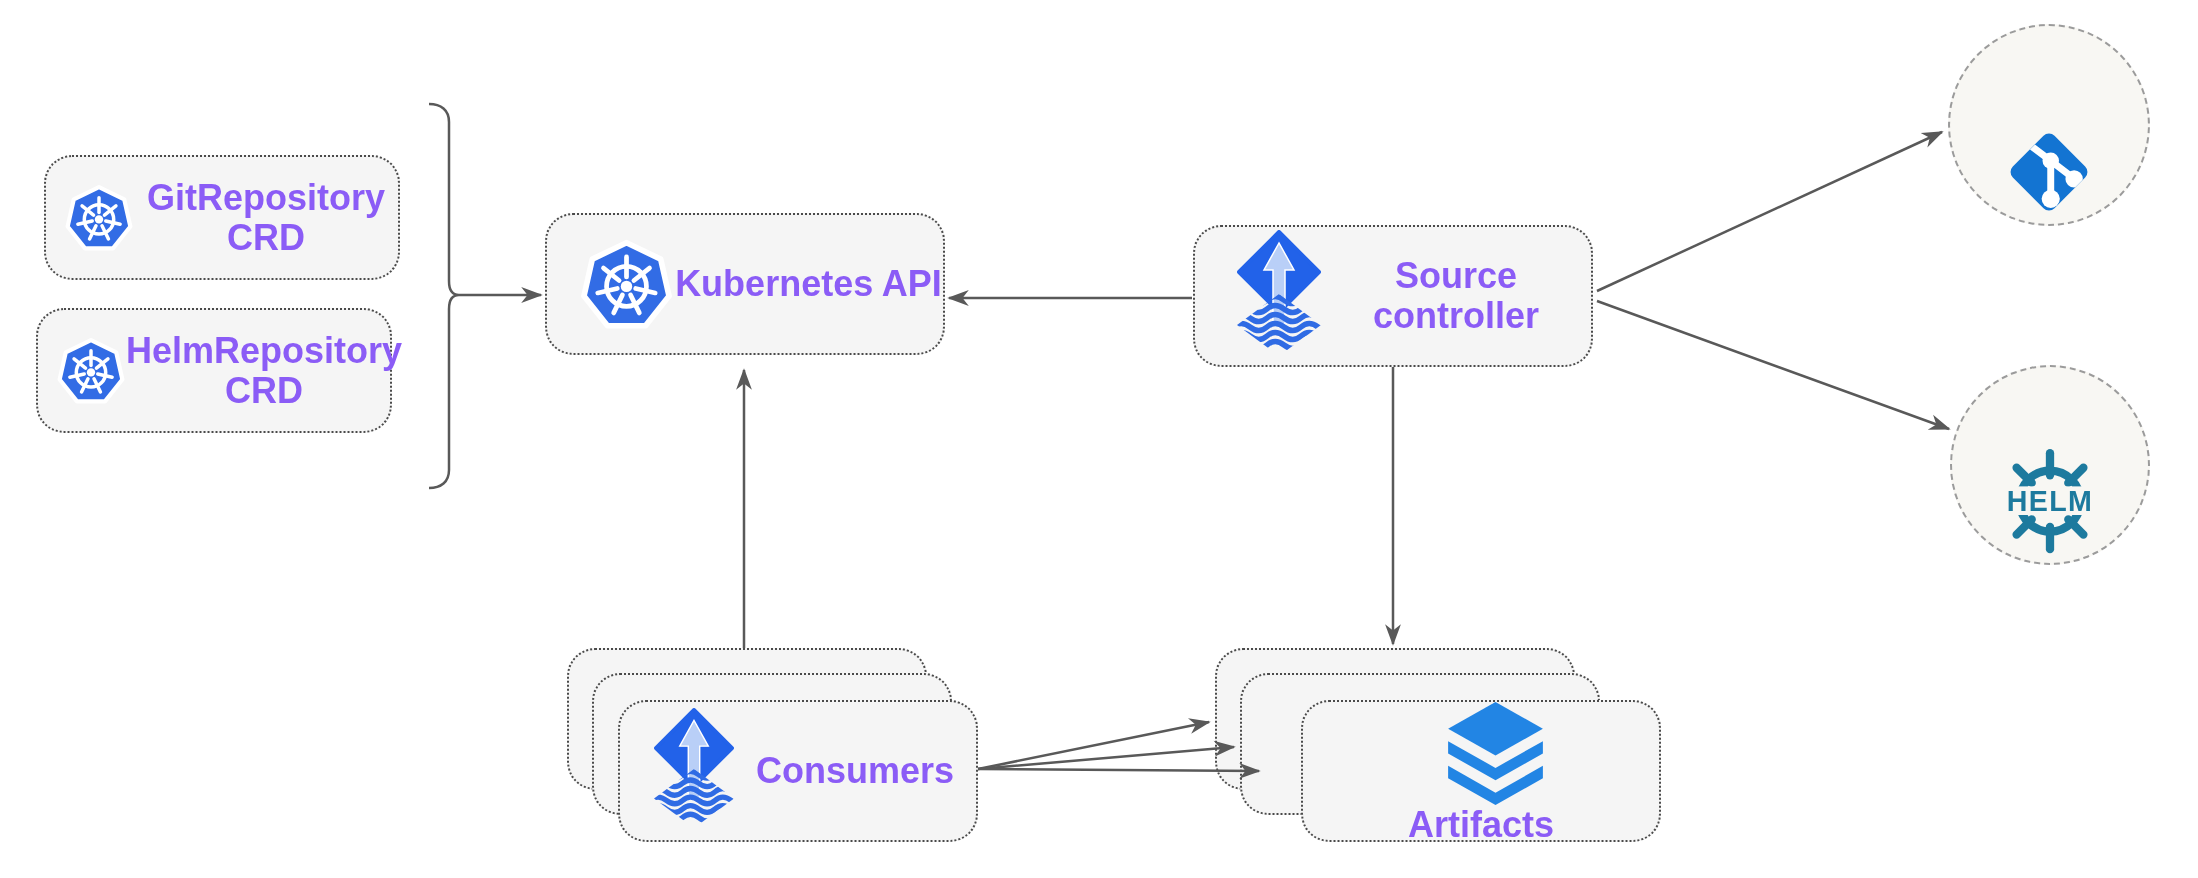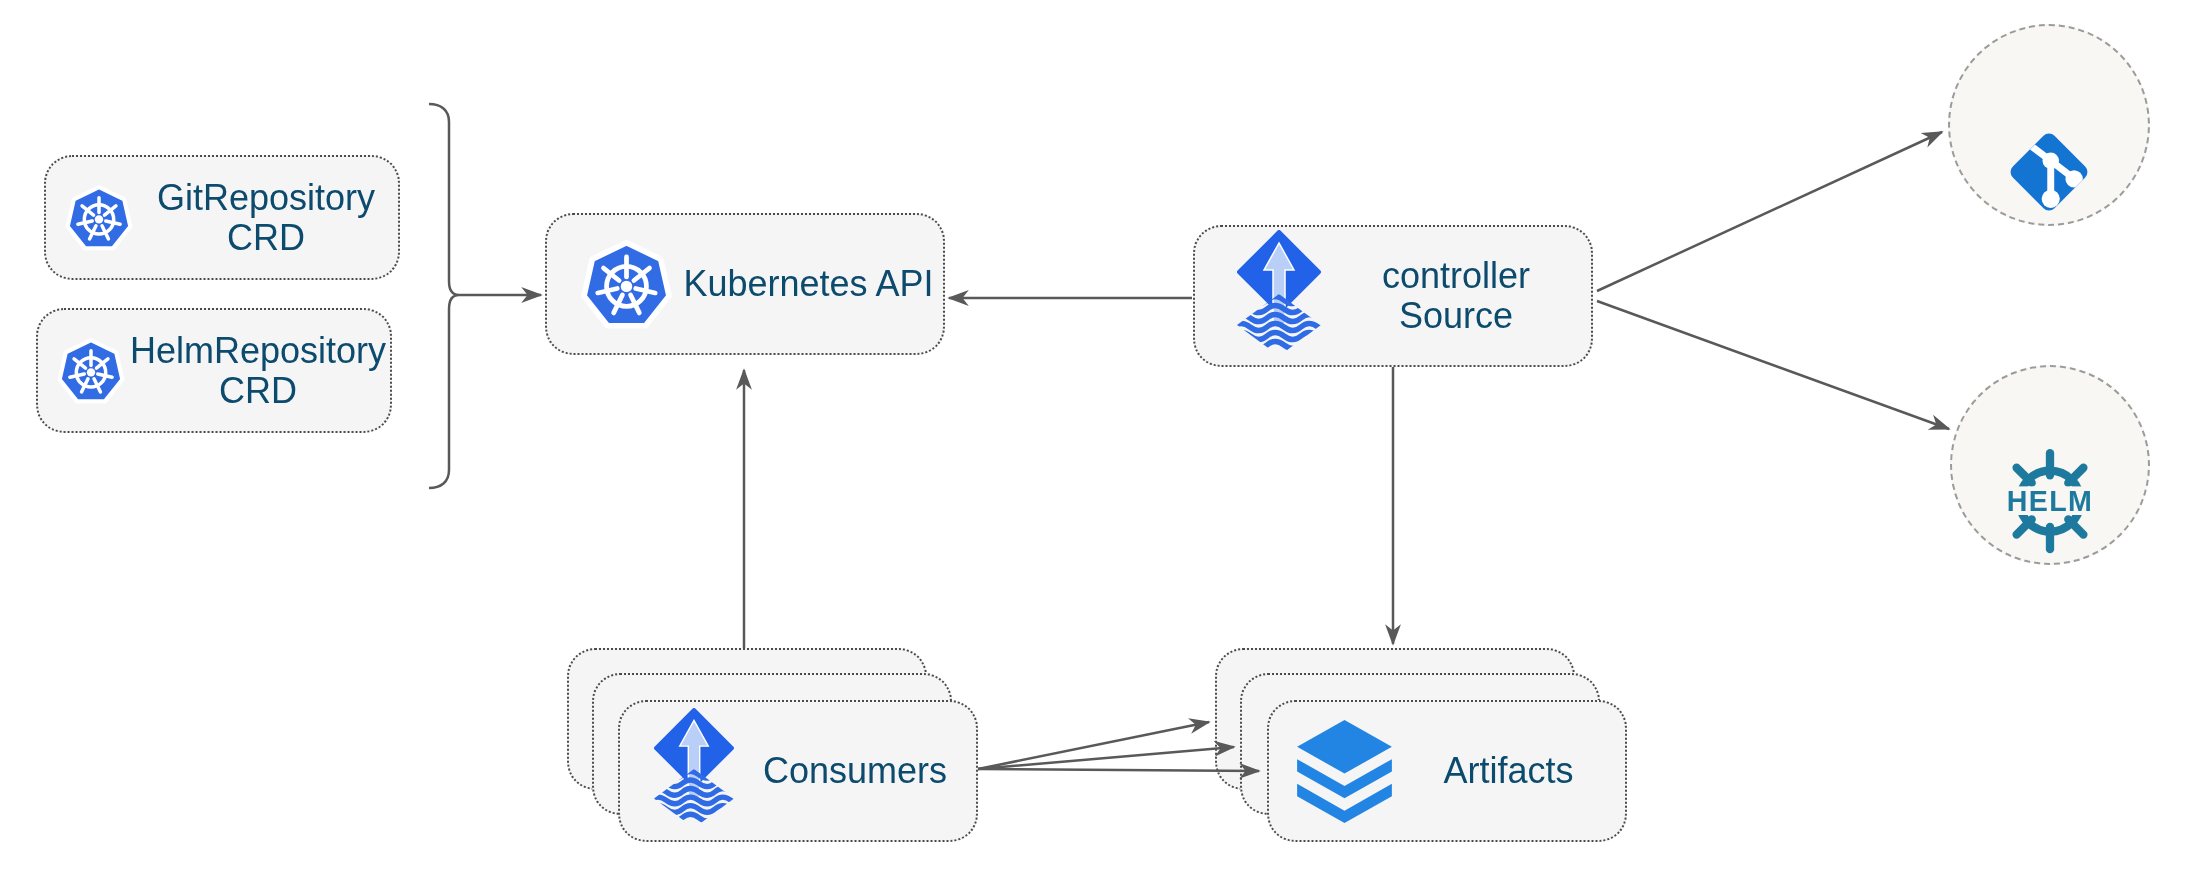--- a/index.html
+++ b/index.html
@@ -5,21 +5,21 @@
   html,body{margin:0;padding:0;background:#ffffff;}
   #canvas{
     position:relative;width:2198px;height:878px;background:#ffffff;overflow:hidden;
     font-family:"Liberation Sans","DejaVu Sans",sans-serif;color:#000;
   }
   .box{
     position:absolute;box-sizing:border-box;background:#F5F5F5;
     border:2.5px dotted #4A4A4A;border-radius:28px;
     display:flex;align-items:center;
   }
-  .node-label{flex:1;text-align:center;font-size:36px;line-height:40px;color:#0c4a6e;}
+  .node-label{flex:1;text-align:center;font-size:36px;line-height:40px;color:#8b5cf6;font-weight:bold;}
   .icon-wrap{flex:0 0 auto;display:flex;align-items:center;justify-content:center;}
   .circle{
     position:absolute;box-sizing:border-box;background:#F8F7F3;
     border:2.5px dashed #9B9B9B;border-radius:50%;
     display:flex;align-items:flex-end;justify-content:center;
   }
   .z1{z-index:1}.z2{z-index:2}.z3{z-index:3}
   #connector-layer{position:absolute;left:0;top:0;z-index:10;pointer-events:none;}
   #icon-defs{position:absolute;width:0;height:0;overflow:hidden;}
 </style>
@@ -121,39 +121,39 @@
     <div class="node-label">Kubernetes API</div>
   </div>
 
   <div class="box" style="left:1193px;top:225px;width:400px;height:142px;">
     <span class="icon-wrap" style="margin-left:42px;">
       <svg width="84" height="128" style="margin-top:-4px;">
           <use href="#sym-flux"></use>
         </svg>
     </span>
     <div class="node-label">
+      <div>Source</div>
       <div>controller</div>
-      <div>Source</div>
     </div>
   </div>
 
   <div class="box z1" style="left:567px;top:648px;width:360px;height:142px;"></div>
   <div class="box z2" style="left:592px;top:673px;width:360px;height:142px;"></div>
   <div class="box z3" style="left:618px;top:700px;width:360px;height:142px;justify-content:center;">
     <span class="icon-wrap" style="margin-left:34px;">
       <svg width="80" height="122" style="margin-top:-4px;">
           <use href="#sym-flux"></use>
         </svg>
     </span>
     <div class="node-label">Consumers</div>
   </div>
 
   <div class="box z1" style="left:1215px;top:648px;width:360px;height:142px;"></div>
   <div class="box z2" style="left:1240px;top:673px;width:360px;height:142px;"></div>
-  <div class="box z3" style="left:1267px;top:700px;width:360px;height:142px;">
+  <div class="box z3" style="left:1301px;top:700px;width:360px;height:142px;flex-direction:column;">
     <span class="icon-wrap" style="margin-left:28px;">
       <svg width="95" height="103">
           <use href="#sym-layers"></use>
         </svg>
     </span>
     <div class="node-label">Artifacts</div>
   </div>
 
   <div class="circle" style="left:1948px;top:24px;width:202px;height:202px;">
     <span style="display:flex;">

